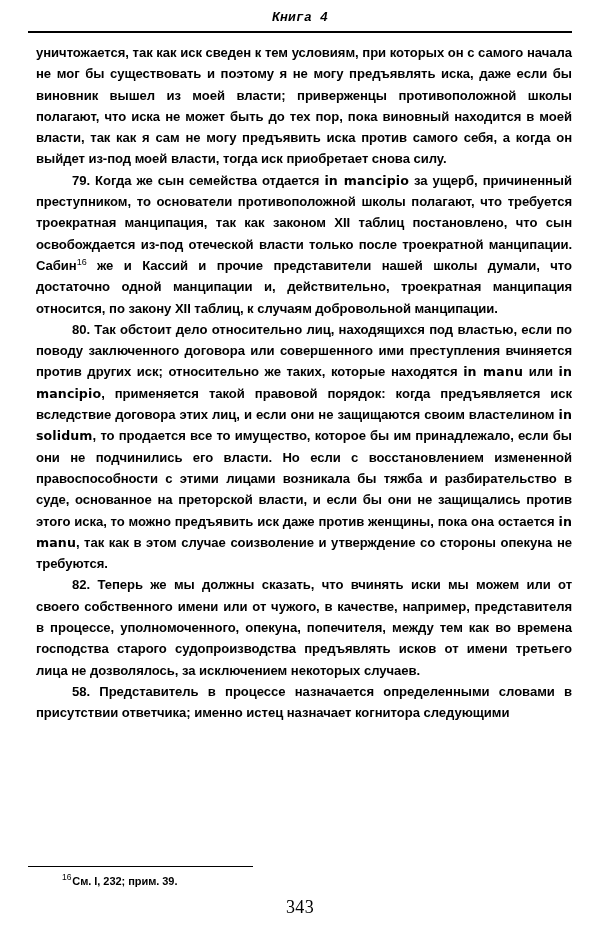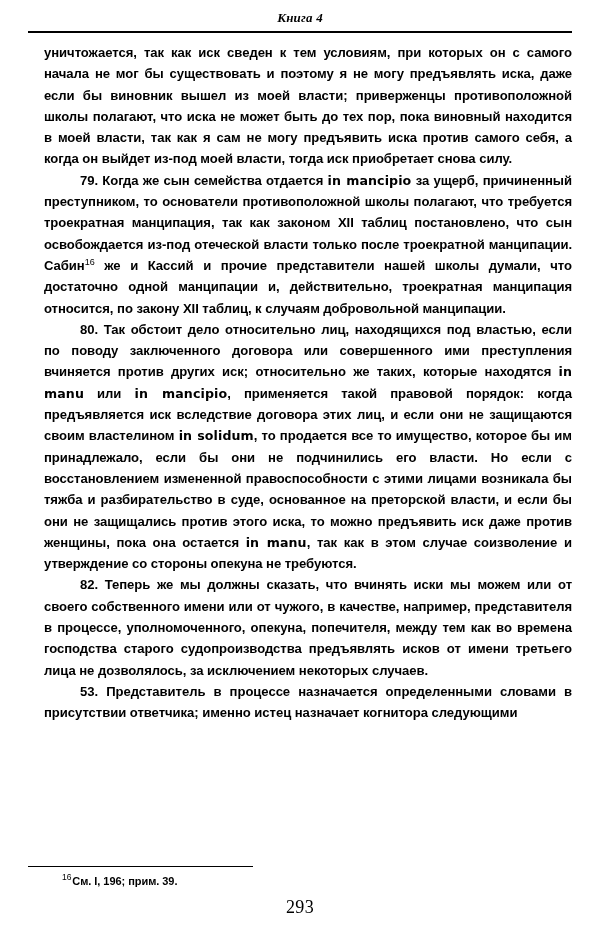--- a/index.html
+++ b/index.html
@@ -25,21 +25,21 @@
     top: 10px;
     width: 544px;
     height: 24px;
   }
   .running-head-title {
     position: absolute;
     left: 0;
     top: 0;
     width: 100%;
     text-align: center;
-    font-family: Liberation Serif, serif;
+    font-family: Liberation Mono, monospace;
     font-weight: bold;
     font-style: italic;
     font-size: 13px;
     letter-spacing: 0.2px;
     line-height: 16px;
   }
   .running-head-rule {
     position: absolute;
     left: 0;
     top: 21px;
@@ -49,21 +49,21 @@
   }
 
   
   .body-block {
     position: absolute;
     left: 28px;
     top: 42px;
     width: 544px;
   }
   .para {
-    margin: 0 0 0 16px;
+    margin: 0 0 0 8px;
     text-align: justify;
     text-justify: inter-word;
     font-size: 13.1px;
     line-height: 21.3px;
     font-weight: bold;
     letter-spacing: -0.05px;
     word-spacing: 0px;
   }
   .para.indent {
     text-indent: 36px;
@@ -136,24 +136,24 @@
 
     <p class="para"><span>уничтожается, так как иск сведен к тем условиям, при которых он с самого начала не мог бы существовать и поэтому я не могу предъявлять иска, даже если бы виновник вышел из моей власти; приверженцы противоположной школы полагают, что иска не может быть до тех пор, пока виновный находится в моей власти, так как я сам не могу предъявить иска против самого себя, а когда он выйдет из-под моей власти, тогда иск приобретает снова силу.</span></p>
 
     <p class="para indent"><span>79. Когда же сын семейства отдается </span><span class="latin">in mancipio</span><span> за ущерб, причиненный преступником, то основатели противоположной школы полагают, что требуется троекратная манципация, так как законом XII таблиц постановлено, что сын освобождается из-под отеческой власти только после троекратной манципации. Сабин</span><sup class="fn-ref">16</sup><span> же и Кассий и прочие представители нашей школы думали, что достаточно одной манципации и, действительно, троекратная манципация относится, по закону XII таблиц, к случаям добровольной манципации.</span></p>
 
     <p class="para indent"><span>80. Так обстоит дело относительно лиц, находящихся под властью, если по поводу заключенного договора или совершенного ими преступления вчиняется против других иск; относительно же таких, которые находятся </span><span class="latin">in manu</span><span> или </span><span class="latin">in mancipio</span><span>, применяется такой правовой порядок: когда предъявляется иск вследствие договора этих лиц, и если они не защищаются своим властелином </span><span class="latin">in solidum</span><span>, то продается все то имущество, которое бы им принадлежало, если бы они не подчинились его власти. Но если с восстановлением измененной правоспособности с этими лицами возникала бы тяжба и разбирательство в суде, основанное на преторской власти, и если бы они не защищались против этого иска, то можно предъявить иск даже против женщины, пока она остается </span><span class="latin">in manu</span><span>, так как в этом случае соизволение и утверждение со стороны опекуна не требуются.</span></p>
 
 
     <p class="para indent"><span>82. Теперь же мы должны сказать, что вчинять иски мы можем или от своего собственного имени или от чужого, в качестве, например, представителя в процессе, уполномоченного, опекуна, попечителя, между тем как во времена господства старого судопроизводства предъявлять исков от имени третьего лица не дозволялось, за исключением некоторых случаев.</span></p>
 
-    <p class="para indent"><span>53. Представитель в процессе назначается определенными словами в присутствии ответчика; именно истец назначает когнитора следующими</span></p>
+    <p class="para indent"><span>58. Представитель в процессе назначается определенными словами в присутствии ответчика; именно истец назначает когнитора следующими</span></p>
 
   </div>
 
   <div class="footnote-area">
     <div class="footnote-rule"></div>
-    <div class="footnote-item"><sup>16</sup><span>См. I, 196; прим. 39.</span></div>
+    <div class="footnote-item"><sup>16</sup><span>См. I, 232; прим. 39.</span></div>
   </div>
 
-  <div class="page-number">293</div>
+  <div class="page-number">343</div>
 
 </div>
 
 </body></html>

